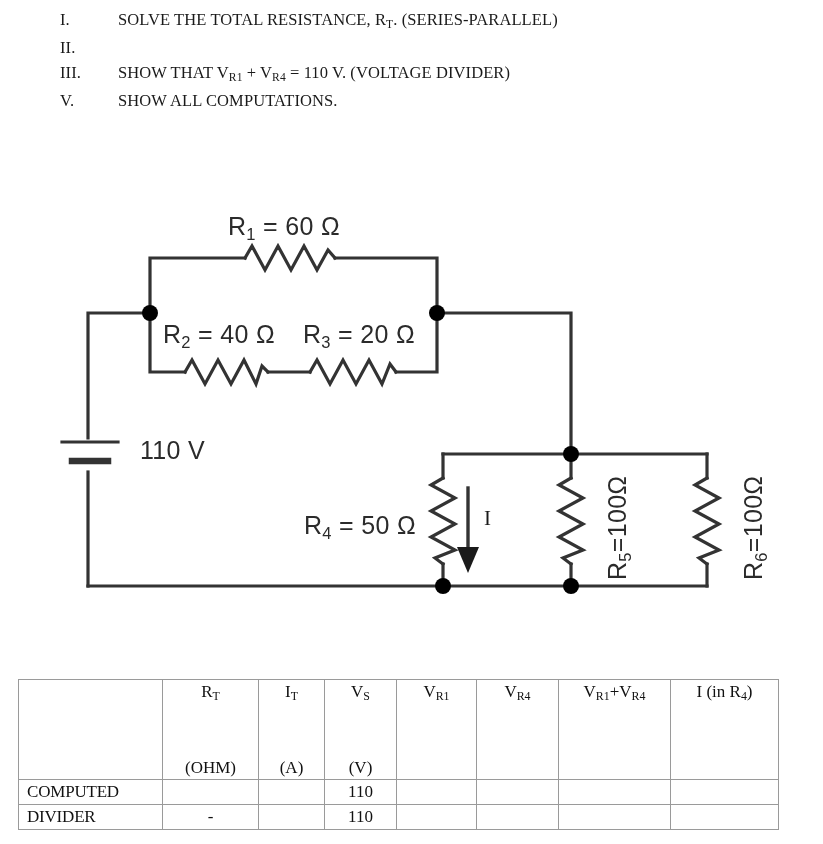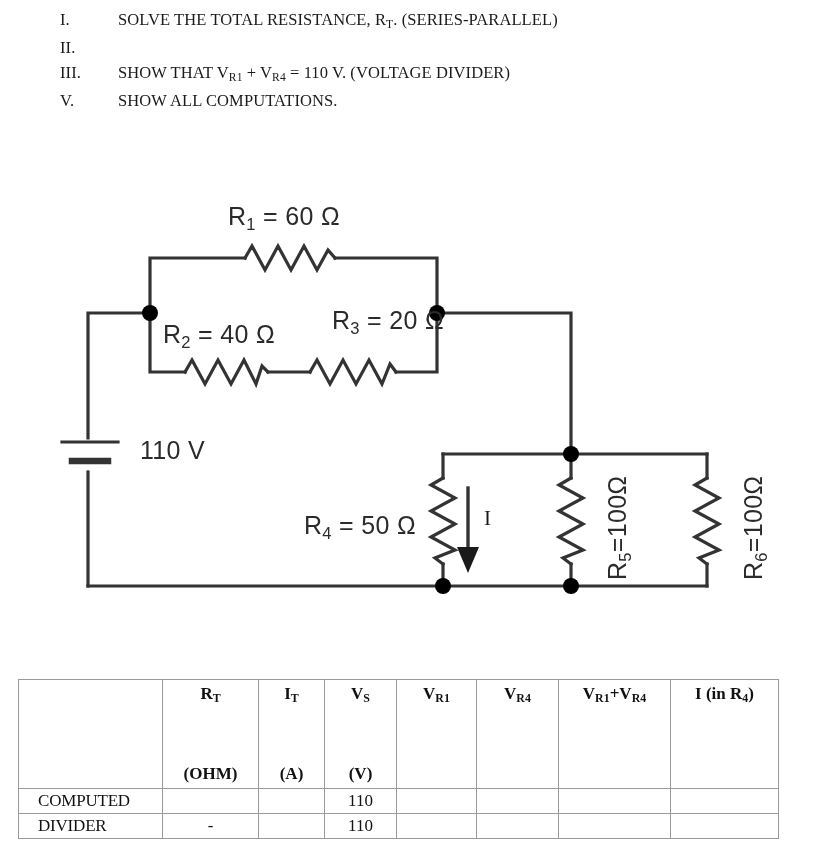--- a/index.html
+++ b/index.html
@@ -77,24 +77,24 @@
   }
   #datatable td, #datatable th {
     border: 1px solid #9a9a9a;
     padding: 0;
     text-align: center;
     vertical-align: middle;
     font-weight: normal;
   }
   #datatable .rowlabel {
     text-align: left;
-    padding-left: 19px;
+    padding-left: 8px;
     letter-spacing: -0.2px;
   }
-  #datatable thead td { height: 52px; line-height: 28px; font-weight: bold; }
+  #datatable thead td { height: 52px; line-height: 23px; }
   #datatable tbody td { height: 25px; }
   #datatable .hdr-top { display: block; }
   #datatable .hdr-bot { display: block; margin-top: 48px; }
 </style>
 </head>
 <body>
 
 <div id="instructions">
     <div class="instr-row">
       <span class="instr-num">I.</span>
@@ -159,25 +159,25 @@
 
     <g fill="#000000" stroke="none">
       <circle cx="150" cy="133" r="8"></circle>
       <circle cx="437" cy="133" r="8"></circle>
       <circle cx="571" cy="274" r="8"></circle>
       <circle cx="443" cy="406" r="8"></circle>
       <circle cx="571" cy="406" r="8"></circle>
     </g>
   </svg>
 
-  <div class="clabel" style="left:228px; top:22px;">R<sub>1</sub> = 60 Ω</div>
+  <div class="clabel" style="left:228px; top:32px;">R<sub>1</sub> = 60 Ω</div>
 
   <div class="clabel" style="left:163px; top:140px;">R<sub>2</sub> = 40 Ω</div>
 
-  <div class="clabel" style="left:303px; top:126px;margin-left:29px;">R<sub>3</sub> = 20 Ω</div>
+  <div class="clabel" style="left:303px; top:140px;">R<sub>3</sub> = 20 Ω</div>
 
   <div class="clabel" style="left:304px; top:331px;">R<sub>4</sub> = 50 Ω</div>
 
   <div class="clabel rot90" style="left:603px; top:400px;">R<sub>5</sub>=100Ω</div>
 
   <div class="clabel rot90" style="left:739px; top:400px;">R<sub>6</sub>=100Ω</div>
 
   <div class="clabel" style="left:140px; top:256px;">110 V</div>
 
   <div class="ilabel" style="left:484px; top:326px;">I</div>

